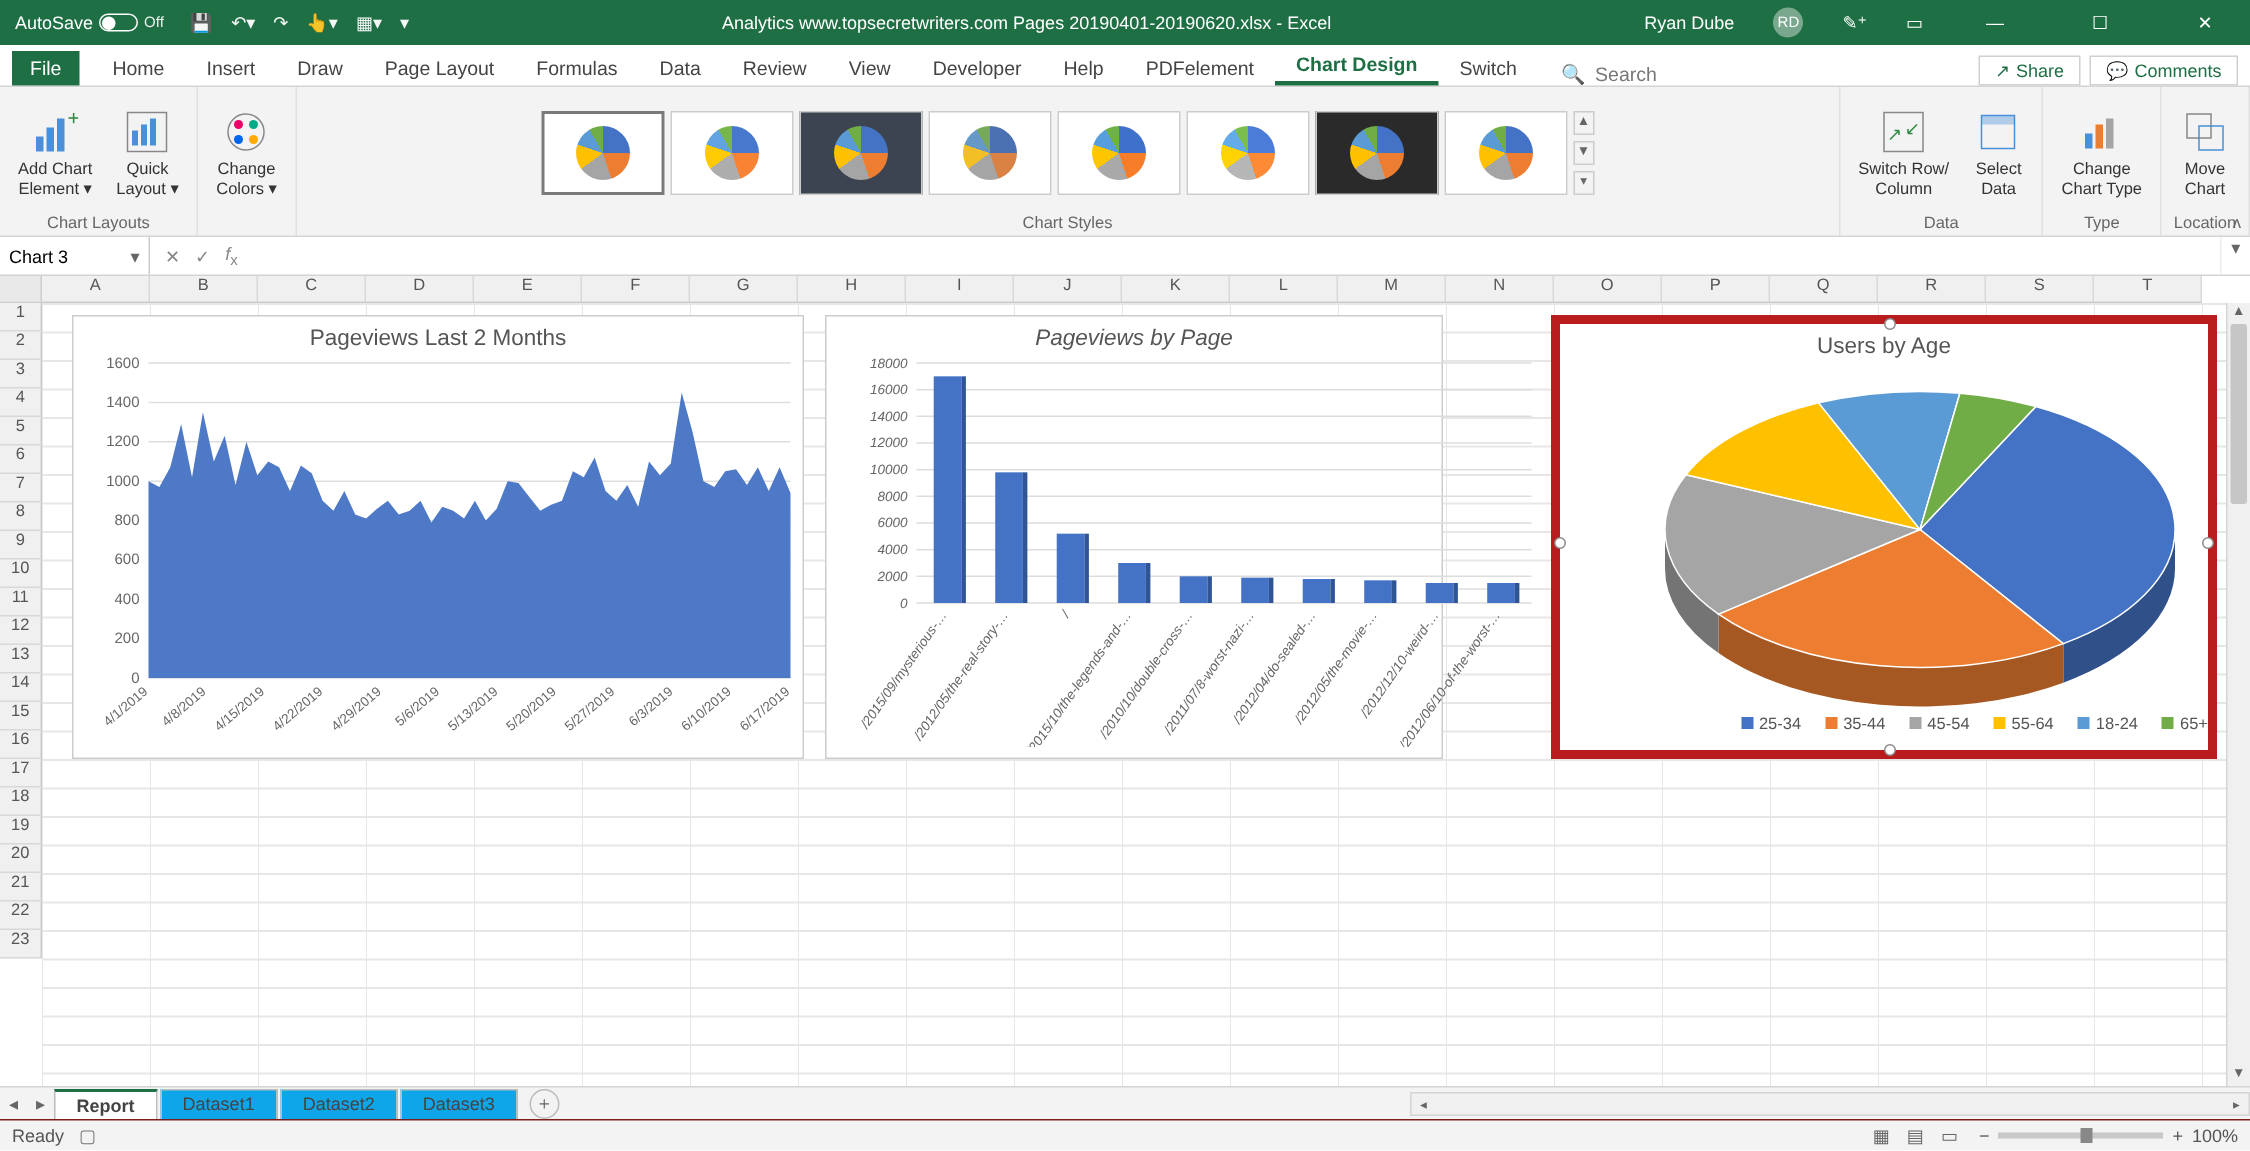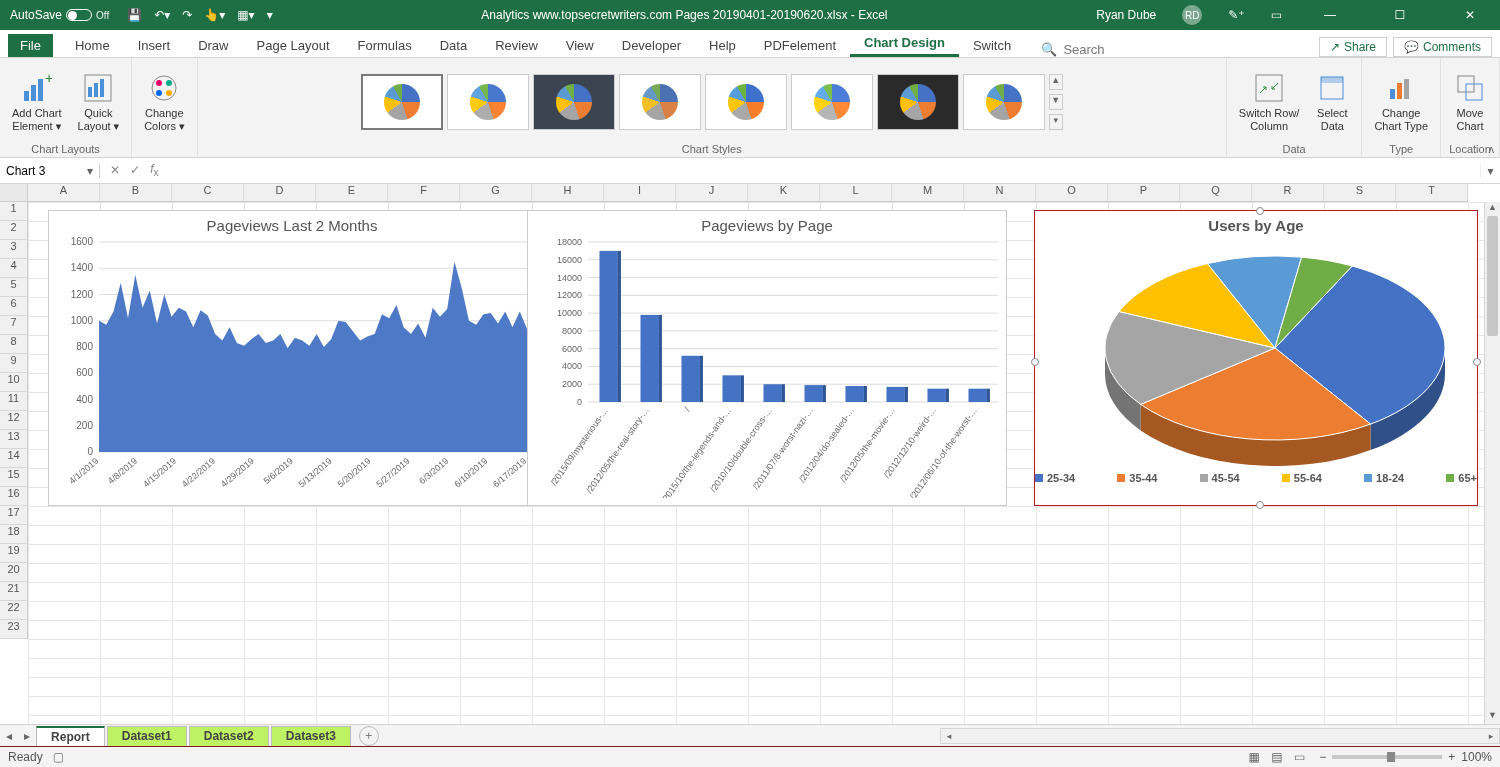--- a/index.html
+++ b/index.html
@@ -34,69 +34,69 @@
   .rgroup .glabel { font-size:11px; color:#666; padding-top:2px; }
   .ritem { display:flex; flex-direction:column; align-items:center; gap:2px; font-size:11px; color:#333; padding:4px 6px; text-align:center; line-height:1.1; cursor:pointer; }
   .ritem .ricon { width:34px; height:34px; display:flex; align-items:center; justify-content:center; }
   .gallery { display:flex; gap:6px; }
   .thumb { width:82px; height:56px; border:1px solid #ccc; background:#fff; display:flex; align-items:center; justify-content:center; font-size:10px; color:#999; }
   .thumb.sel { border:2px solid #7a7a7a; }
   .thumb.dark { background:#2a2a2a; }
   .collapse { position:absolute; right:6px; bottom:2px; color:#666; cursor:pointer; font-size:11px; }
 
   
-  .fxbar { height: 26px; display:flex; align-items:center; border-bottom:1px solid #d4d4d4; font-size:12px; background:#fff; }
+  .fxbar { height: 26px; display:flex; border-bottom:1px solid #d4d4d4; font-size:12px; background:#fff; }
   .namebox { width:100px; border-right:1px solid #ccc; padding:0 6px; display:flex; align-items:center; justify-content:space-between;}
   .namebox .dd { color:#666; }
   .fxcontrols { display:flex; align-items:center; gap:10px; padding: 0 10px; color:#888; }
   .fxfield { flex:1; padding:0 8px; }
   .fxbar .dd-right { width:20px; text-align:center; color:#666; border-left:1px solid #eee;}
 
   
   .sheet { position:relative; height: 540px; background:#fff; overflow:hidden; }
   .colhead { position:absolute; left:0; top:0; height:18px; display:flex; background:#f0f0f0; border-bottom:1px solid #ccc; z-index:2;}
   .colhead .corner { width:28px; border-right:1px solid #ccc; background:#e9e9e9;}
   .colhead .ch { width:72px; border-right:1px solid #d8d8d8; text-align:center; font-size:11px; color:#555;}
   .rowhead { position:absolute; left:0; top:18px; width:28px; background:#f0f0f0; border-right:1px solid #ccc; z-index:2;}
   .rowhead .rh { height:19px; border-bottom:1px solid #d8d8d8; text-align:center; font-size:11px; color:#555;}
   .gridlines { position:absolute; left:28px; top:18px; right:0; bottom:0;
     background-image: linear-gradient(#e6e6e6 1px, transparent 1px), linear-gradient(90deg,#e6e6e6 1px, transparent 1px);
     background-size: 72px 19px; }
 
   .chartbox { position:absolute; background:#fff; border:1px solid #ccc; }
-  .chartbox.selected { border:1px solid #b91c1c;font-weight:bold; }
+  .chartbox.selected { border:6px solid #b91c1c; }
   .chartbox .ctitle { text-align:center; font-size:15px; color:#555; padding:6px 0 2px 0; }
   .chartbox svg { display:block; }
   .handle { position:absolute; width:8px; height:8px; border:1px solid #888; background:#fff; border-radius:50%; }
 
   
   .vscroll { position:absolute; right:0; top:18px; bottom:0; width:16px; background:#f0f0f0; border-left:1px solid #d4d4d4;}
   .vscroll .track { position:absolute; top:14px; bottom:14px; left:2px; right:2px;}
   .vscroll .thumb2 { position:absolute; left:0; right:0; top:0; height:120px; background:#c6c6c6; border-radius:2px;}
   .vscroll .arr { position:absolute; left:0; right:0; height:14px; text-align:center; font-size:9px; color:#666;}
 
   
   .sheettabs { height:22px; display:flex; align-items:center; background:#f3f3f3; border-top:1px solid #d4d4d4; font-size:12px; position:relative;}
   .sheettabs .nav { padding:0 6px; color:#666; cursor:pointer;}
-  .sheettabs .stab { padding:2px 14px; border:1px solid #bcbcbc; border-bottom:none; background:#bef264; margin-right:2px; color:#444; cursor:pointer;font-weight:bold;}
+  .sheettabs .stab { padding:2px 14px; border:1px solid #bcbcbc; border-bottom:none; background:#0ea5e9; margin-right:2px; color:#444; cursor:pointer;}
   .sheettabs .stab.active { background:#fff; font-weight:600; border-top:2px solid #1f6f45;}
   .sheettabs .add { width:20px; height:20px; border:1px solid #bbb; border-radius:50%; display:flex; align-items:center; justify-content:center; margin-left:6px; color:#666; cursor:pointer;}
   .sheettabs .hscroll { margin-left:auto; display:flex; align-items:center; width:560px; height:16px; background:#f0f0f0; border:1px solid #d4d4d4;}
   .sheettabs .hscroll .arrh { width:16px; text-align:center; color:#666; font-size:9px;}
   .sheettabs .hscroll .trackh { flex:1; position:relative;}
   .sheettabs .hscroll .thumbh { position:absolute; left:0; top:1px; bottom:1px; width:220px; background:#c6c6c6;}
 
   
   .statusbar { height:21px; background:#f3f3f3; border-top:1px solid #7f1d1d; display:flex; align-items:center; font-size:12px; color:#555; padding:0 8px;}
   .statusbar .right { margin-left:auto; display:flex; align-items:center; gap:10px;}
   .statusbar .views span { padding:0 4px; color:#666; cursor:pointer;}
   .statusbar .zoom { display:flex; align-items:center; gap:6px;}
   .statusbar .slider { width:110px; height:4px; background:#c8c8c8; position:relative;}
   .statusbar .slider .knob { position:absolute; left:50%; top:-3px; width:8px; height:10px; background:#888; }
-  .legend-row { display:flex; justify-content:space-between; gap:16px; font-size:11px; color:#555; padding:4px 0;}
+  .legend-row { display:flex; justify-content:flex-end; gap:16px; font-size:11px; color:#555; padding:4px 0;}
   .legend-row span b { display:inline-block; width:8px; height:8px; margin-right:4px;}
 
   .pie-thumb { position:relative; width:36px; height:36px; border-radius:50%;
     background: conic-gradient(#4472c4 0 90deg,#ed7d31 90deg 162deg,#a5a5a5 162deg 234deg,#ffc000 234deg 288deg,#5b9bd5 288deg 330deg,#70ad47 330deg 360deg); }
 </style>
 </head>
 <body>
 
 <div class="titlebar">
   <div class="left">
@@ -400,21 +400,21 @@
         <text x="244.54545454545453" y="226" font-size="9" fill="#666" transform="rotate(-40 244.54545454545453 226)" text-anchor="end">5/6/2019</text>
         <text x="283.45454545454544" y="226" font-size="9" fill="#666" transform="rotate(-40 283.45454545454544 226)" text-anchor="end">5/13/2019</text>
         <text x="322.3636363636364" y="226" font-size="9" fill="#666" transform="rotate(-40 322.3636363636364 226)" text-anchor="end">5/20/2019</text>
         <text x="361.2727272727273" y="226" font-size="9" fill="#666" transform="rotate(-40 361.2727272727273 226)" text-anchor="end">5/27/2019</text>
         <text x="400.1818181818182" y="226" font-size="9" fill="#666" transform="rotate(-40 400.1818181818182 226)" text-anchor="end">6/3/2019</text>
         <text x="439.09090909090907" y="226" font-size="9" fill="#666" transform="rotate(-40 439.09090909090907 226)" text-anchor="end">6/10/2019</text>
         <text x="478" y="226" font-size="9" fill="#666" transform="rotate(-40 478 226)" text-anchor="end">6/17/2019</text>
       </svg>
   </div>
 
-  <div class="chartbox" style="left:527px; top:26px; width:480px; height:296px;">
+  <div class="chartbox" style="left:550px; top:26px; width:412px; height:296px;font-style:italic;">
     <div class="ctitle">Pageviews by Page</div>
     <svg id="svg-bar" width="480" height="262">
         <line x1="60" y1="166" x2="470" y2="166" stroke="#ddd"></line>
         <text x="54" y="169" text-anchor="end" font-size="9" fill="#666">0</text>
         <line x1="60" y1="148.22222222222223" x2="470" y2="148.22222222222223" stroke="#ddd"></line>
         <text x="54" y="151.22222222222223" text-anchor="end" font-size="9" fill="#666">2000</text>
         <line x1="60" y1="130.44444444444446" x2="470" y2="130.44444444444446" stroke="#ddd"></line>
         <text x="54" y="133.44444444444446" text-anchor="end" font-size="9" fill="#666">4000</text>
         <line x1="60" y1="112.66666666666667" x2="470" y2="112.66666666666667" stroke="#ddd"></line>
         <text x="54" y="115.66666666666667" text-anchor="end" font-size="9" fill="#666">6000</text>

